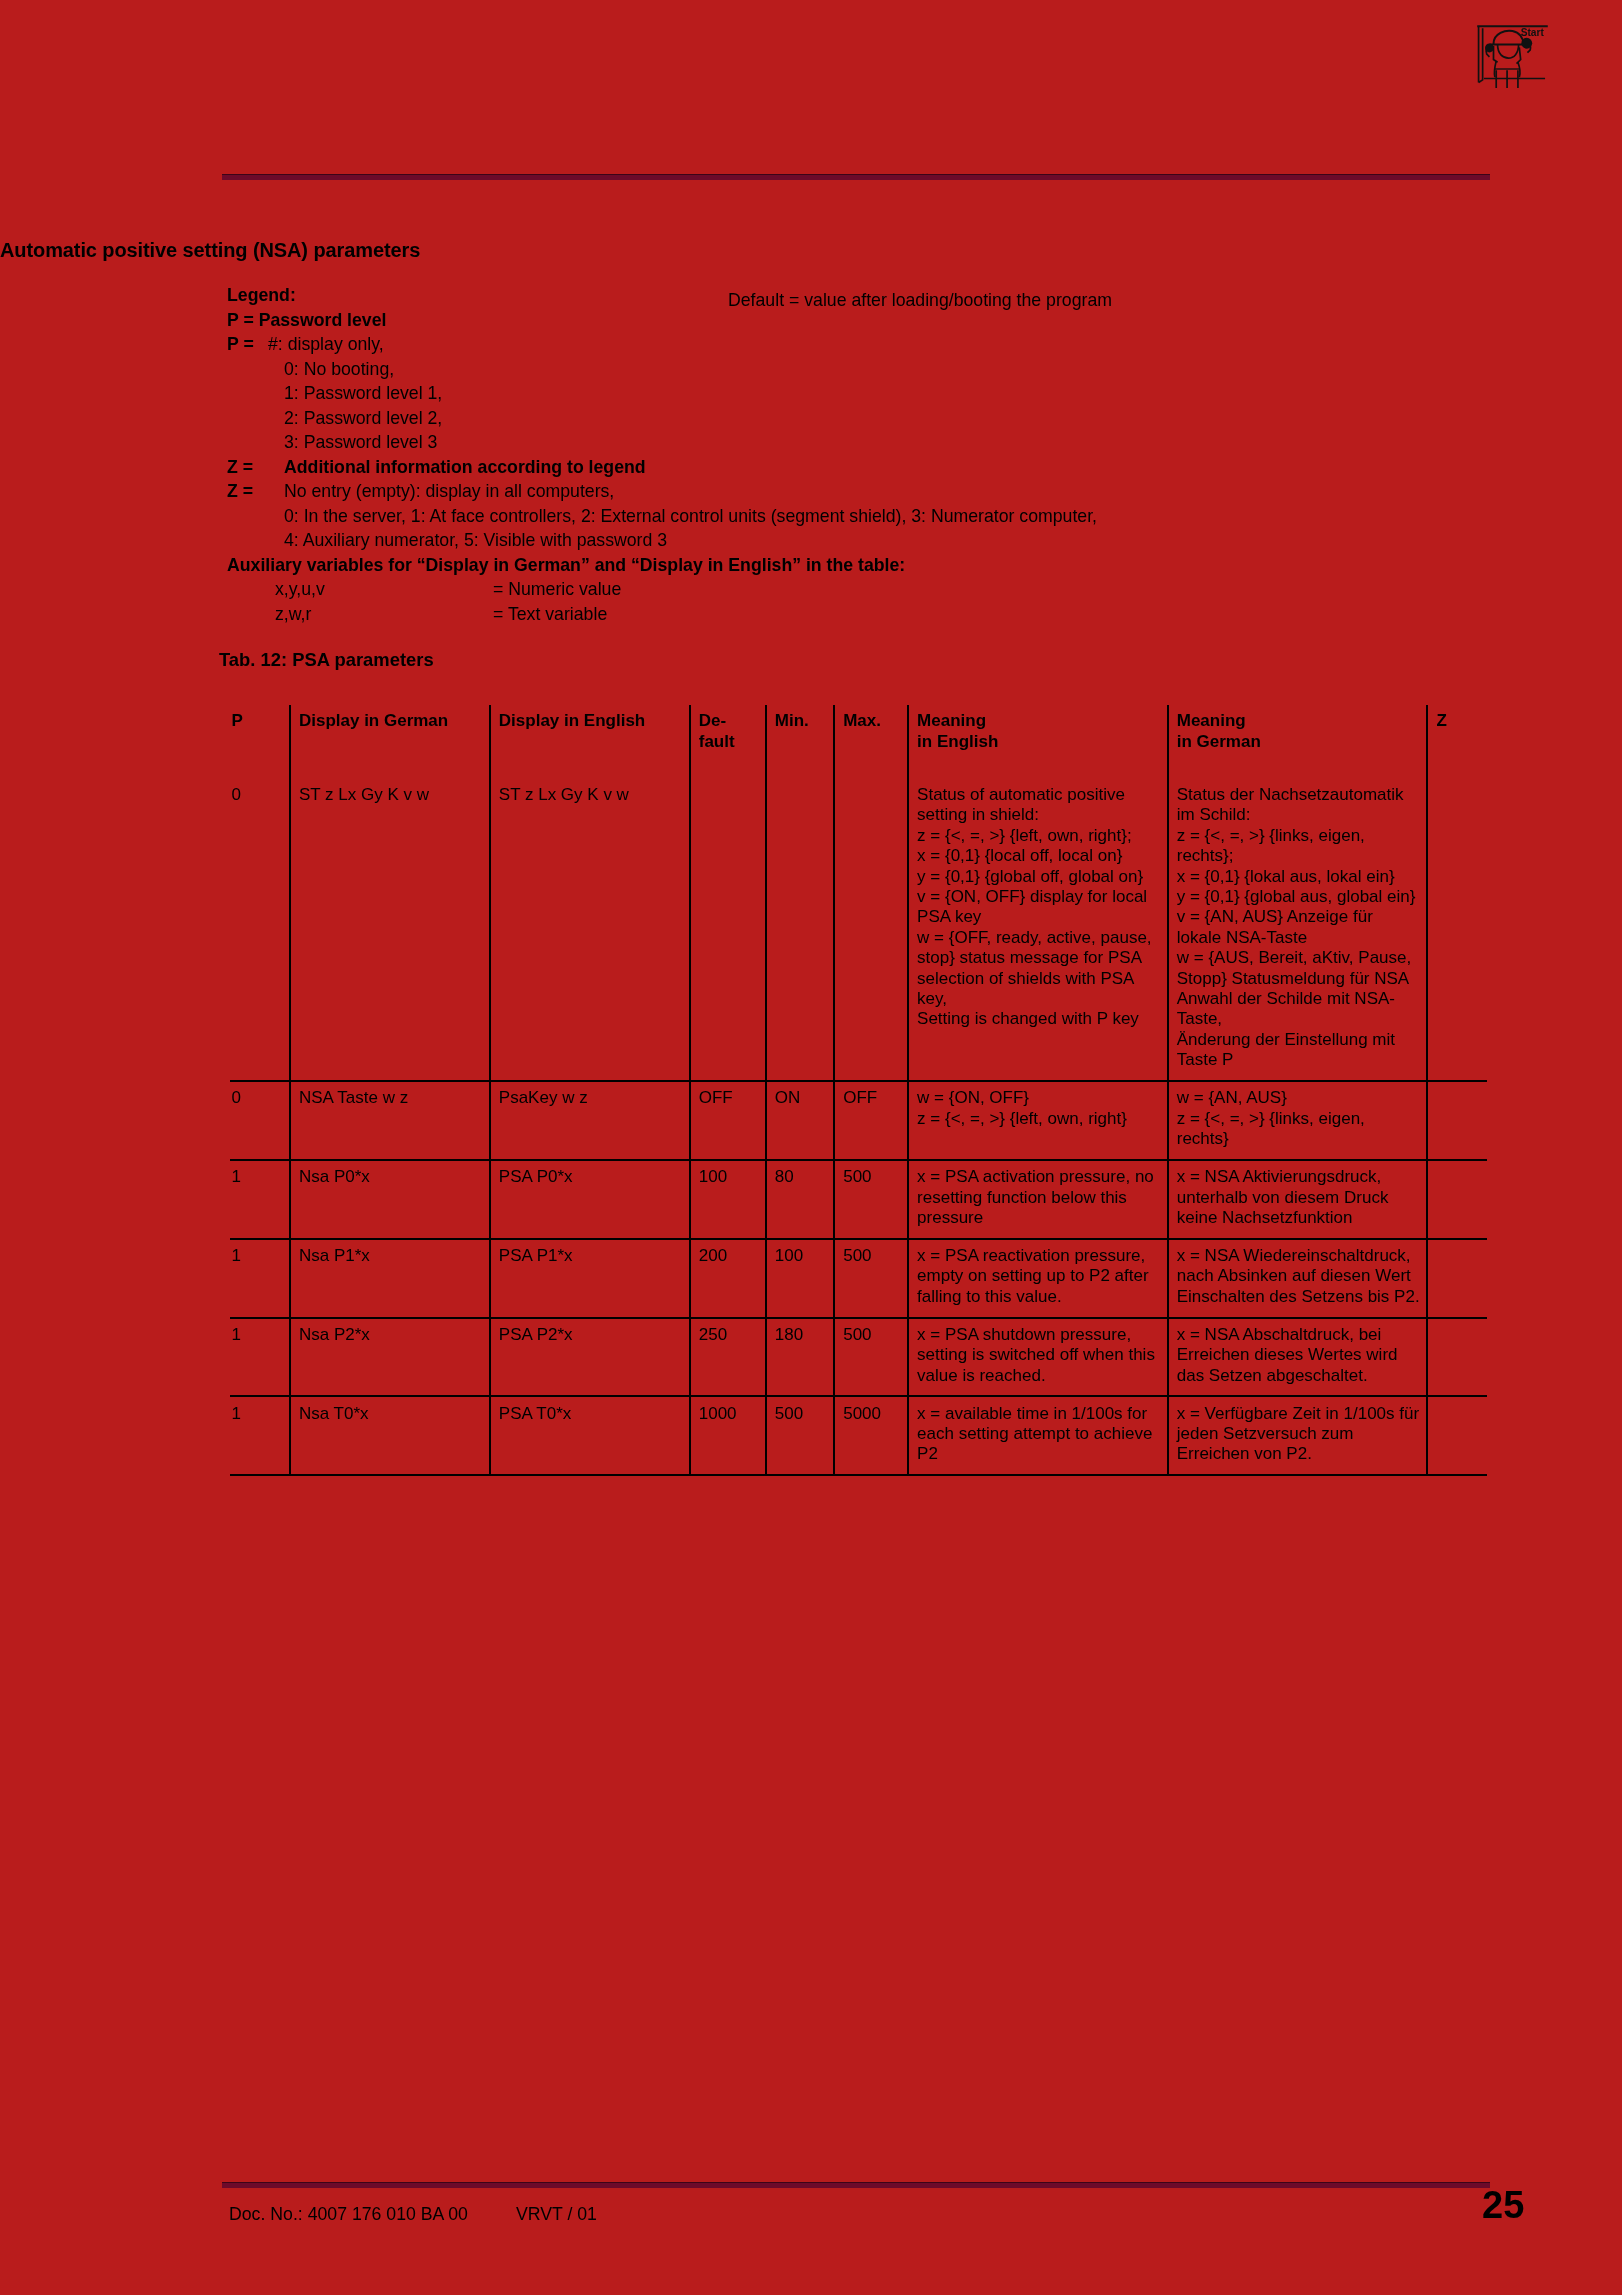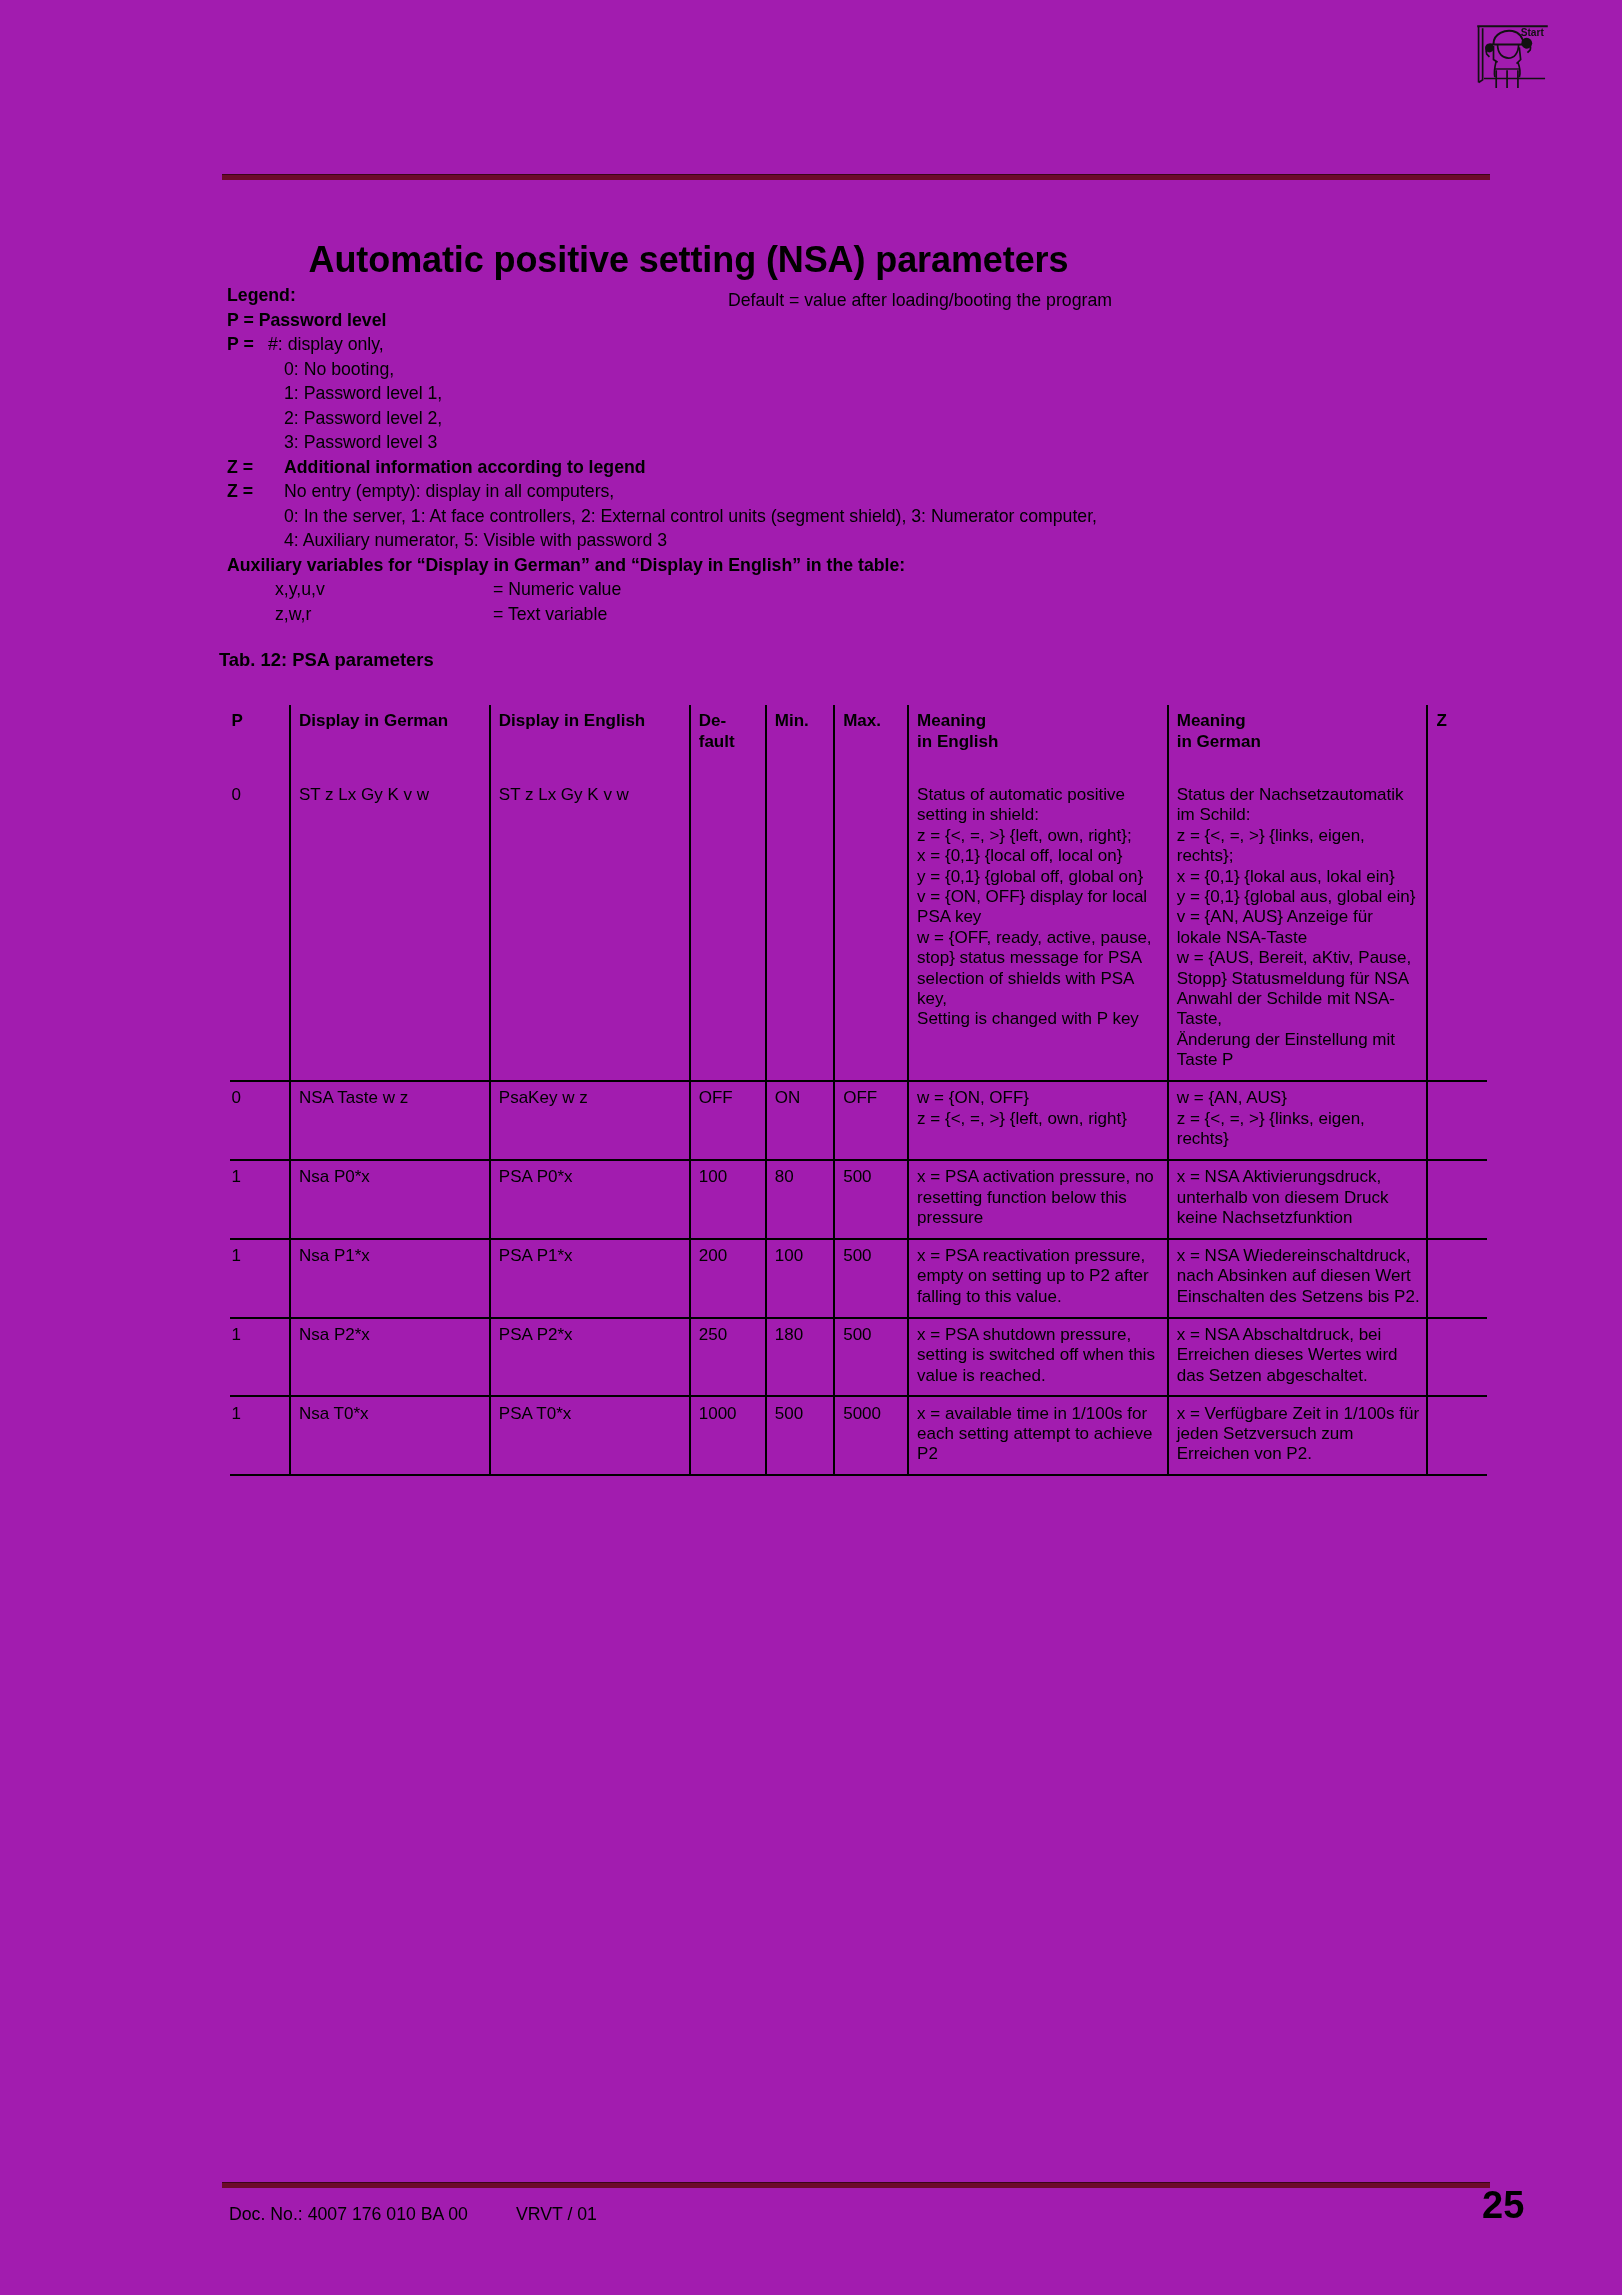--- a/index.html
+++ b/index.html
@@ -8,21 +8,21 @@
     background: #ffffff;
   }
   body {
     font-family: "Liberation Sans", sans-serif;
     color: #000000;
   }
   .page {
     position: relative;
     width: 1623px;
     height: 2295px;
-    background: #a21caf;
+    background: #b91c1c;
     box-sizing: border-box;
     overflow: hidden;
     padding-left: 20px;
   }
 
   
   .header-icon {
     position: absolute;
     top: 12.3px;
     left: 1469px;
@@ -39,22 +39,22 @@
     border-top: 1.4px solid #3d0418;
     box-sizing: border-box;
   }
 
   
   .title {
     position: absolute;
     left: 0;
     top: 239px;
     width: 1377px;
-    text-align: center;
-    font-size: 36px;
+    text-align: left;
+    font-size: 20px;
     font-weight: bold;
     letter-spacing: -0.1px;
   }
   .subtitle {
     position: absolute;
     left: 477px;
     top: 290px;
     width: 886px;
     text-align: center;
     font-size: 17.7px;

